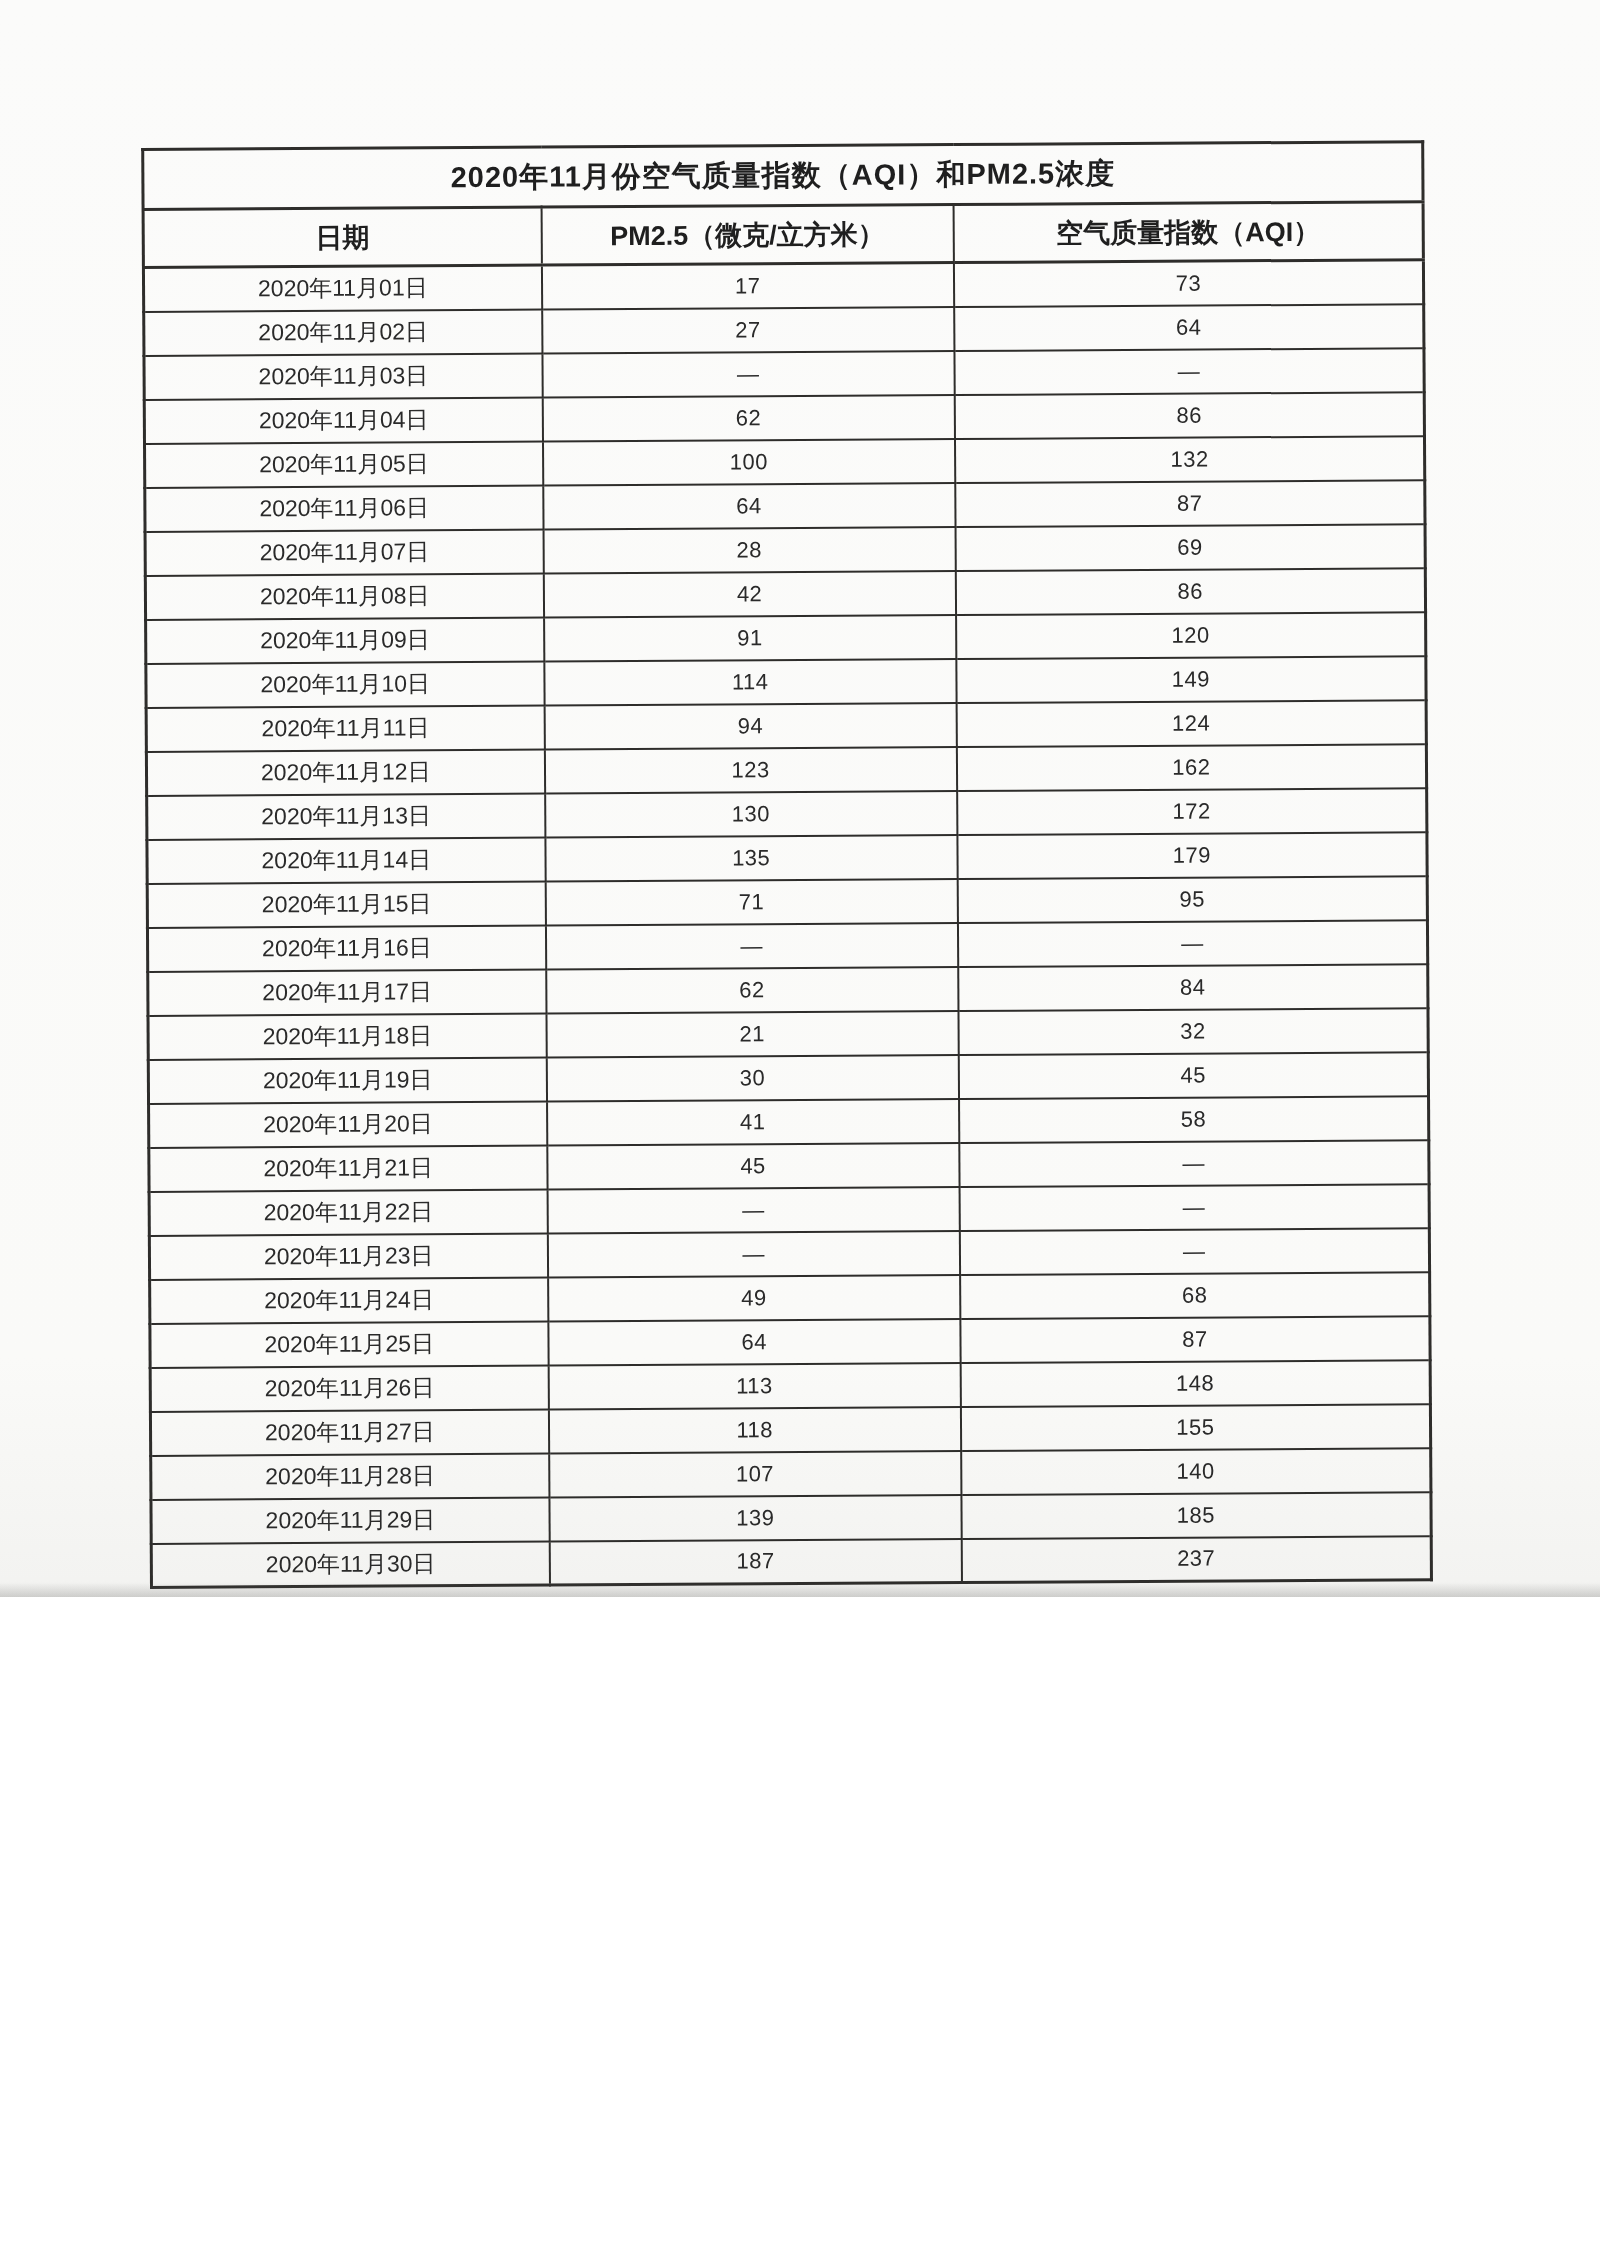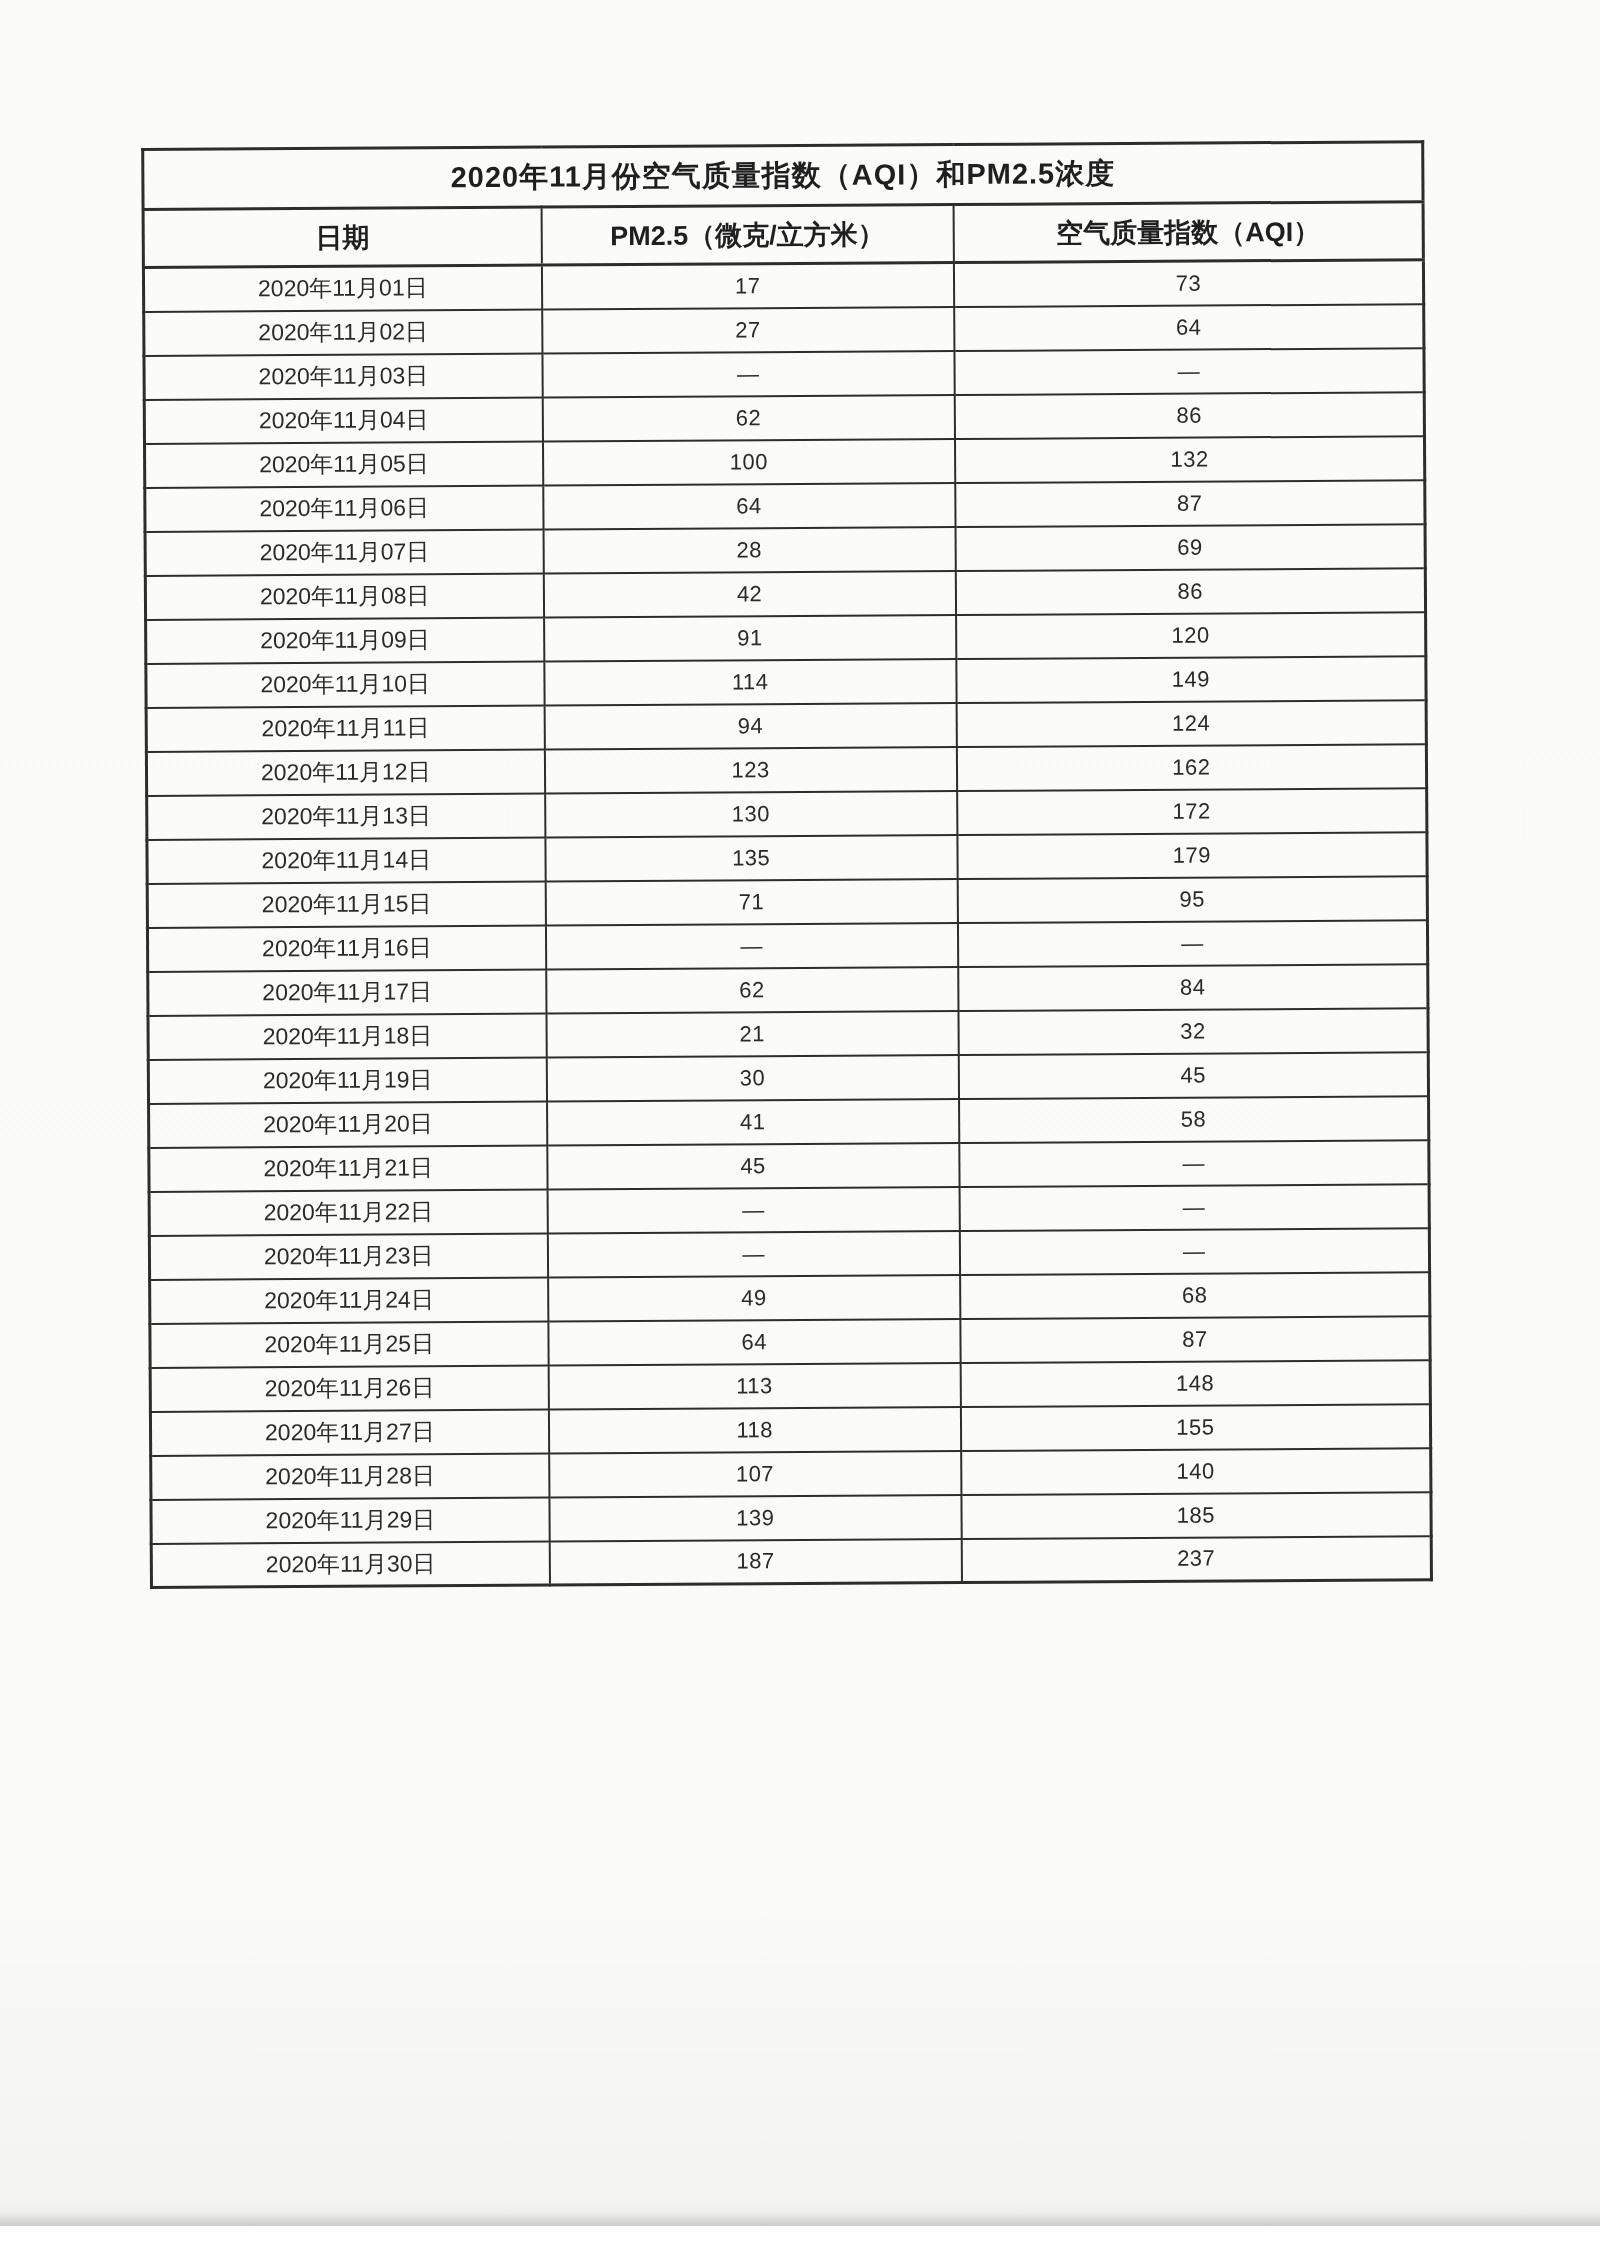--- a/index.html
+++ b/index.html
@@ -7,21 +7,21 @@
   html, body {
     width: 1600px;
     height: 2261px;
     font-family: "Liberation Sans", "DejaVu Sans", sans-serif;
     background: #ffffff;
   }
 
   .page {
     position: relative;
     width: 1600px;
-    height: 2226px;
+    height: 1597px;
     background:
       linear-gradient(180deg, #fbfbfa 0%, #fafaf8 85%, #f3f3f1 99%, #e9e9e7 100%);
     overflow: hidden;
   }
 
   .scan-tilt {
     position: absolute;
     left: 150px;
     top: 148px;
     width: 1283px;

